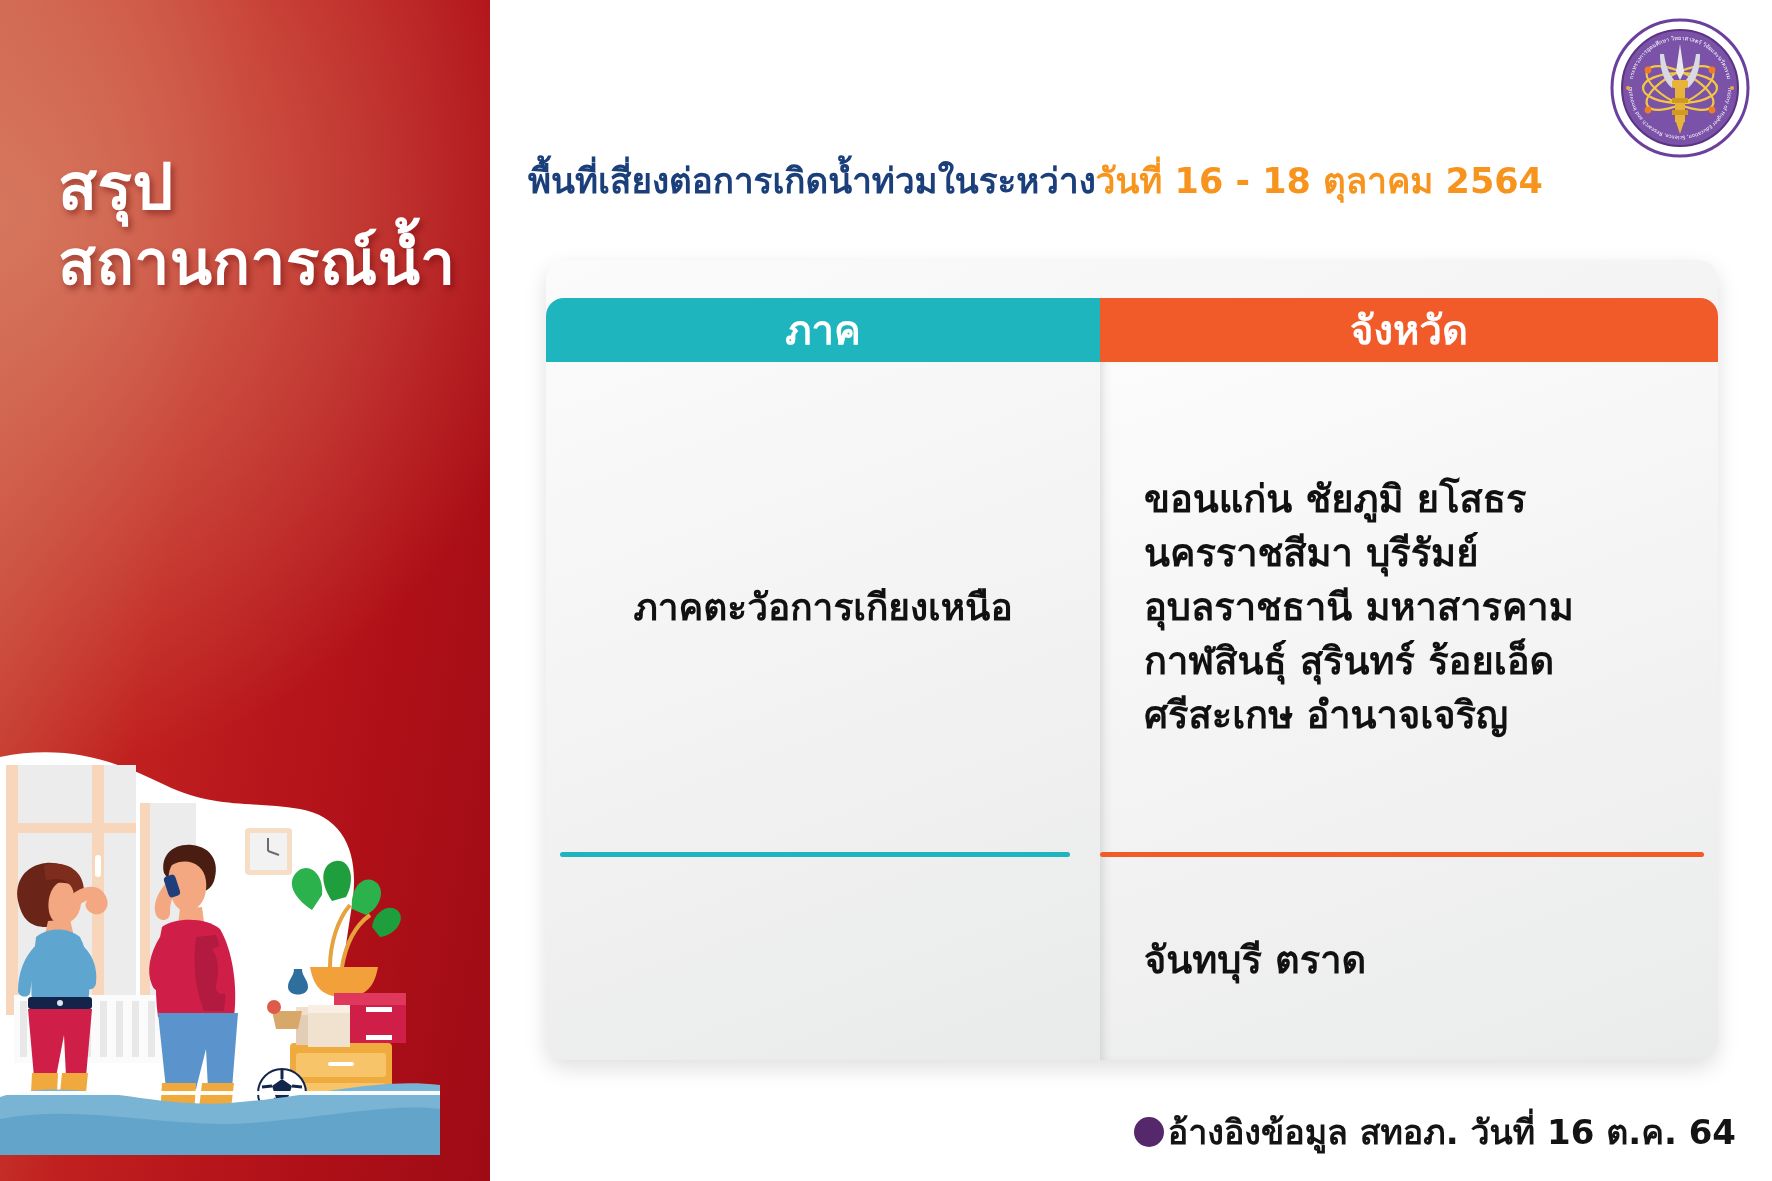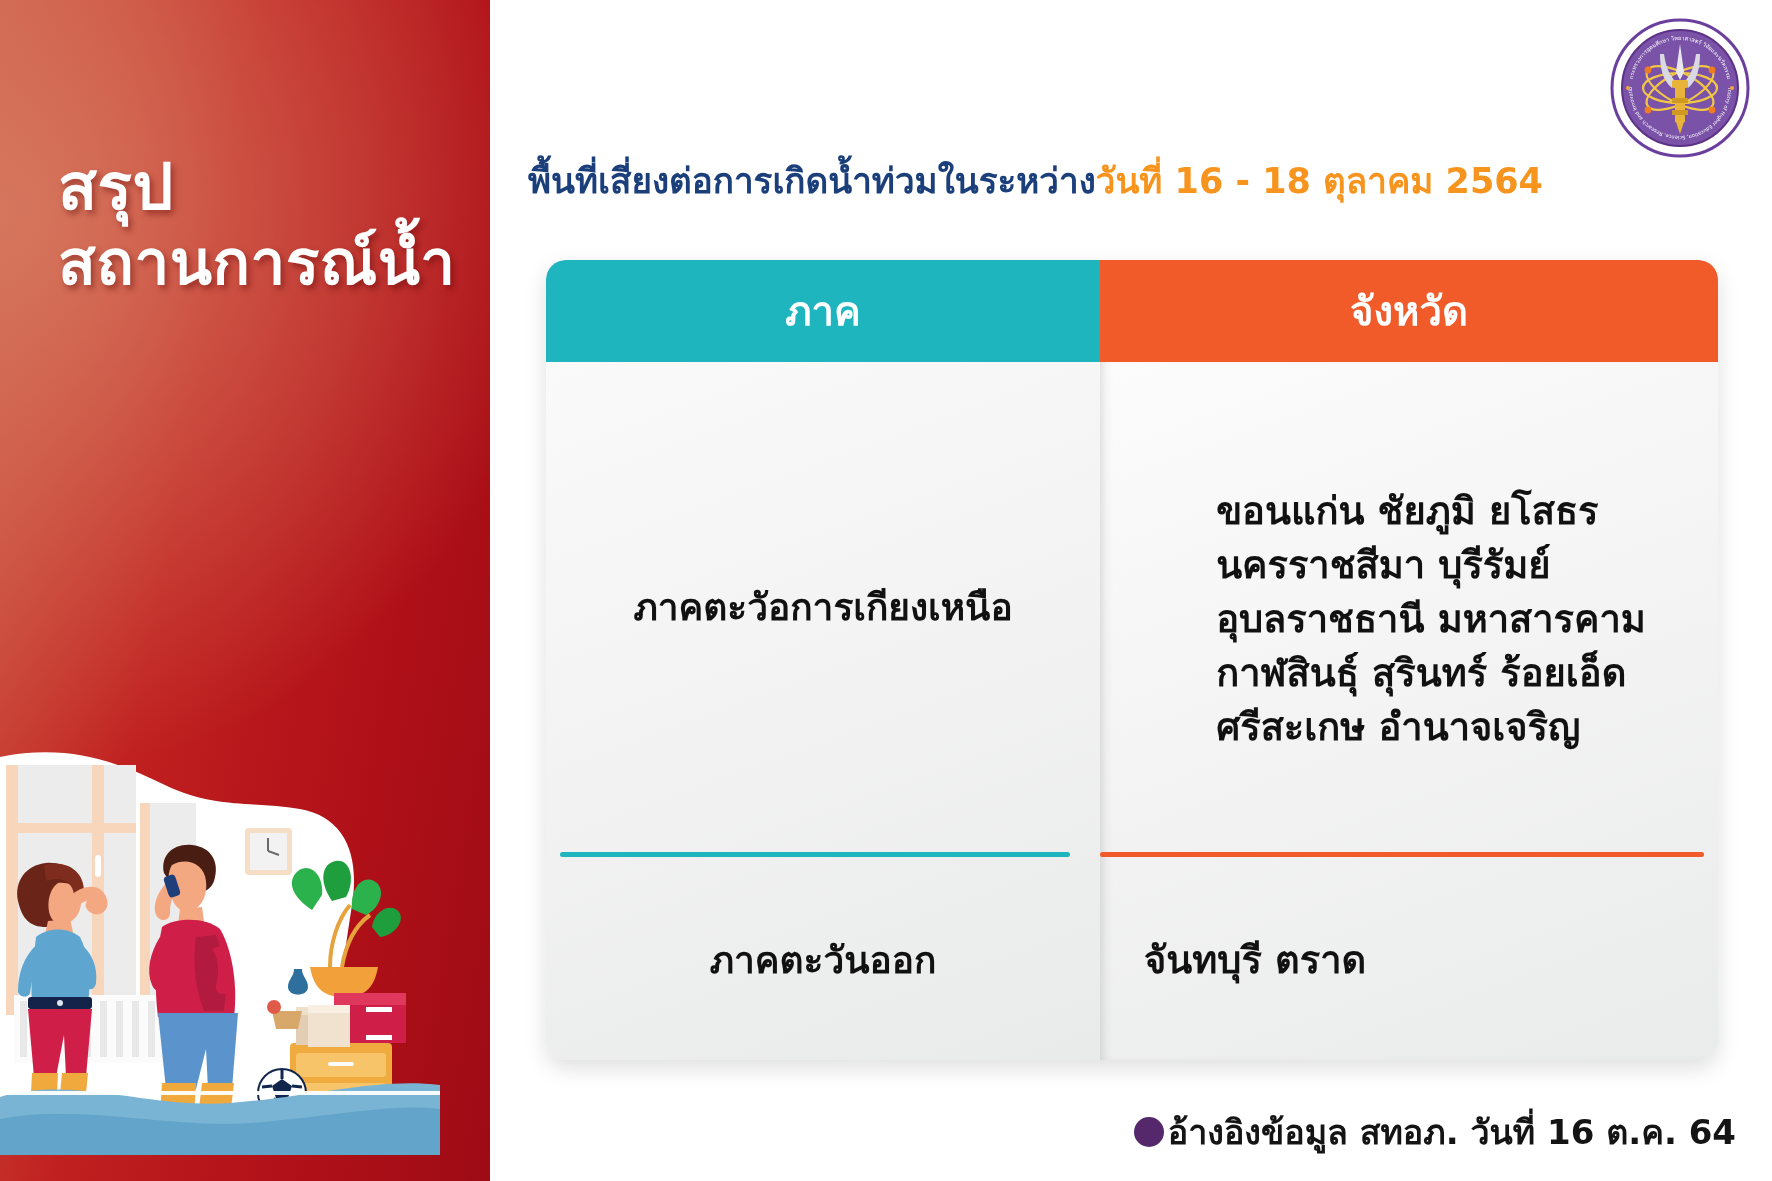--- a/index.html
+++ b/index.html
@@ -48,21 +48,21 @@
   .headline .orange{color:#f7941e;}
 
   
   .card{
     position:absolute;left:546px;top:260px;width:1172px;height:800px;
     border-radius:20px;
     background:linear-gradient(150deg,#fbfbfb 0%,#f4f4f5 45%,#e9eaea 100%);
     box-shadow:0 8px 22px rgba(0,0,0,.13);
     overflow:hidden;
   }
-  .thead{display:flex;height:102px;width:100%;}
+  .thead{display:flex;height:102px;width:100%;align-items:flex-end;}
   .th{
     display:flex;align-items:center;justify-content:center;
     color:#fff;font-size:40px;font-weight:bold;
   }
   .th-left{flex:0 0 554px;background:#1fb5be;border-radius:18px 0 0 0;}
   .th-right{flex:1 1 auto;background:#f15a29;border-radius:0 18px 0 0;}
 
   .tbody{position:relative;height:698px;display:flex;}
   .col-left{
     flex:0 0 554px;position:relative;
@@ -73,21 +73,21 @@
     background:linear-gradient(160deg,#fcfcfc 0%,#f3f3f4 50%,#eaebeb 100%);
     box-shadow:inset 9px 0 14px -10px rgba(0,0,0,.22);
   }
   .cell{position:absolute;left:0;right:0;display:flex;align-items:center;}
   .cell-c{justify-content:center;}
   .cell-l{justify-content:flex-start;}
   .region-text{font-size:37px;font-weight:bold;color:#111;line-height:1.35;}
   .prov-text{font-size:38px;font-weight:bold;color:#111;line-height:1.42;padding-left:44px;}
 
   .r1-left{top:0;height:492px;}
-  .r1-right{top:12px;height:492px;justify-content:center;}
+  .r1-right{top:0;height:492px;}
   .r2-left{top:500px;height:198px;}
   .r2-right{top:500px;height:198px;}
 
   .divider{position:absolute;height:5px;border-radius:3px;}
   .div-teal{left:14px;right:30px;top:490px;background:#1fb5be;}
   .div-orange{left:0px;right:14px;top:490px;background:#f15a29;}
 
   
   .footer{
     position:absolute;right:36px;bottom:22px;
@@ -267,23 +267,20 @@
       </div>
     </div>
 
     <div class="tbody">
 
       <div class="col-left">
         <div class="cell cell-c r1-left">
           <span class="region-text">ภาคตะวัอการเกียงเหนือ</span>
         </div>
         <div class="divider div-teal"></div>
-        <div class="cell cell-c r2-left">
-          <span class="region-text">ภาคตะวันออก</span>
-        </div>
       </div>
 
       <div class="col-right">
         <div class="cell cell-l r1-right">
           <div class="prov-text">
             <div>ขอนแก่น ชัยภูมิ ยโสธร</div>
             <div>นครราชสีมา บุรีรัมย์</div>
             <div>อุบลราชธานี มหาสารคาม</div>
             <div>กาฬสินธุ์ สุรินทร์ ร้อยเอ็ด</div>
             <div>ศรีสะเกษ อำนาจเจริญ</div>

